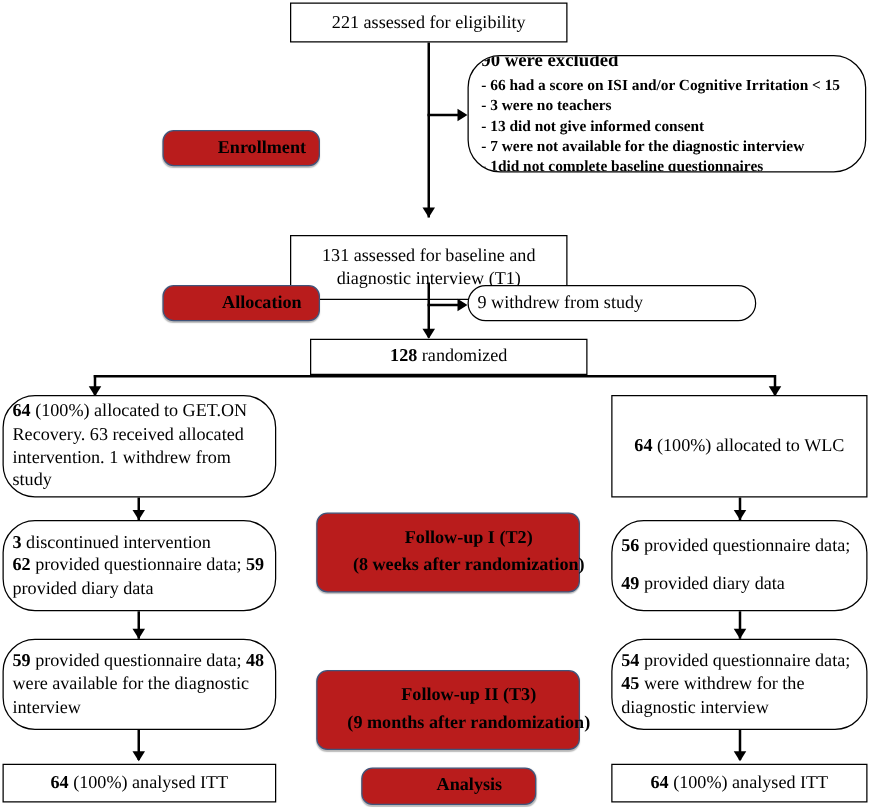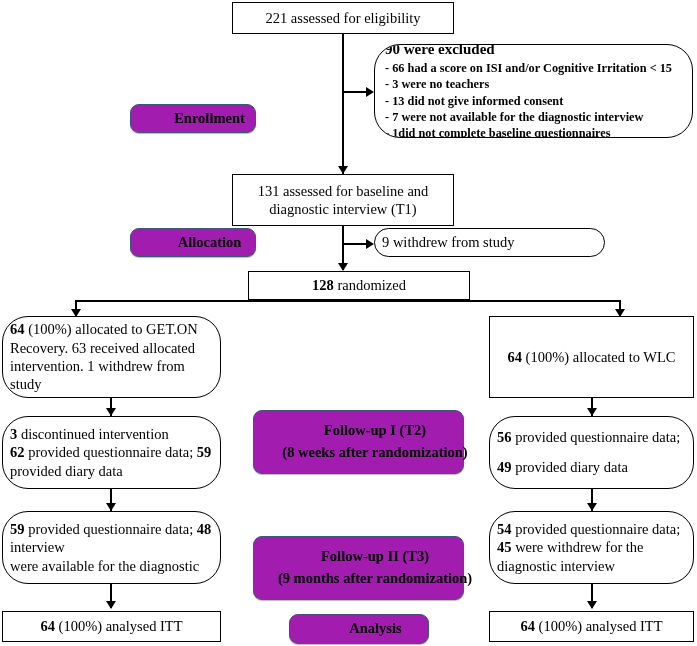--- a/index.html
+++ b/index.html
@@ -47,21 +47,21 @@
     white-space: nowrap;
   }
   .box .line b {
     font-weight: bold;
   }
   .stage {
     position: absolute;
     box-sizing: border-box;
     border: 1.3px solid #41547a;
     border-radius: 9px;
-    background: #a21caf;
+    background: #b91c1c;
     display: flex;
     flex-direction: column;
     align-items: center;
     justify-content: center;
     text-align: center;
     font-weight: bold;
     font-size: 14.5px;
     color: #000000;
     box-shadow: 0 1px 1px rgba(0,0,0,0.28);
     padding-left: 33px;
@@ -126,21 +126,21 @@
     <span class="excl-item">- 3 were no teachers</span>
     <span class="excl-item">- 13 did not give informed consent</span>
     <span class="excl-item">- 7 were not available for the diagnostic interview</span>
     <span class="excl-item">- 1did not complete baseline questionnaires</span>
   </div>
 
   <div class="stage" style="left:130px; top:104px; width:126px; height:29px;">
     <span class="sline">Enrollment</span>
   </div>
 
-  <div class="box center" style="left:232px; top:174px; width:222px; height:52px;">
+  <div class="box center" style="left:232px; top:188px; width:222px; height:52px;">
     <span class="line">131 assessed for baseline and</span>
     <span class="line">diagnostic interview (T1)</span>
   </div>
 
   <div class="vline" style="left:342px; top:226px; height:44px;"></div>
   <div class="arrow-down" style="left:338px; top:263px;"></div>
 
   <div class="hline" style="left:342px; top:243px; width:26px;"></div>
   <div class="arrow-right" style="left:366px; top:239px;"></div>
 
@@ -194,22 +194,22 @@
     <span class="line" style="line-height:2.05;"><b>49</b><span> provided diary data</span></span>
   </div>
 
   <div class="vline" style="left:110px; top:489px; height:22px;"></div>
   <div class="arrow-down" style="left:106px; top:503px;"></div>
   <div class="vline" style="left:591px; top:489px; height:22px;"></div>
   <div class="arrow-down" style="left:587px; top:503px;"></div>
 
   <div class="box left-align" style="left:2px; top:511px; width:219px; height:73px;">
     <span class="line"><b>59</b><span> provided questionnaire data; </span><b>48</b></span>
+    <span class="line">were available for the diagnostic</span>
     <span class="line">interview</span>
-    <span class="line">were available for the diagnostic</span>
   </div>
 
   <div class="stage" style="left:253px; top:536px; width:211px; height:64px;">
     <span class="sline">Follow-up II (T3)</span>
     <span class="sline">(9 months after randomization)</span>
   </div>
 
   <div class="box left-align" style="left:489px; top:511px; width:205px; height:73px;">
     <span class="line"><b>54</b><span> provided questionnaire data;</span></span>
     <span class="line"><b>45</b><span> were withdrew for the</span></span>

